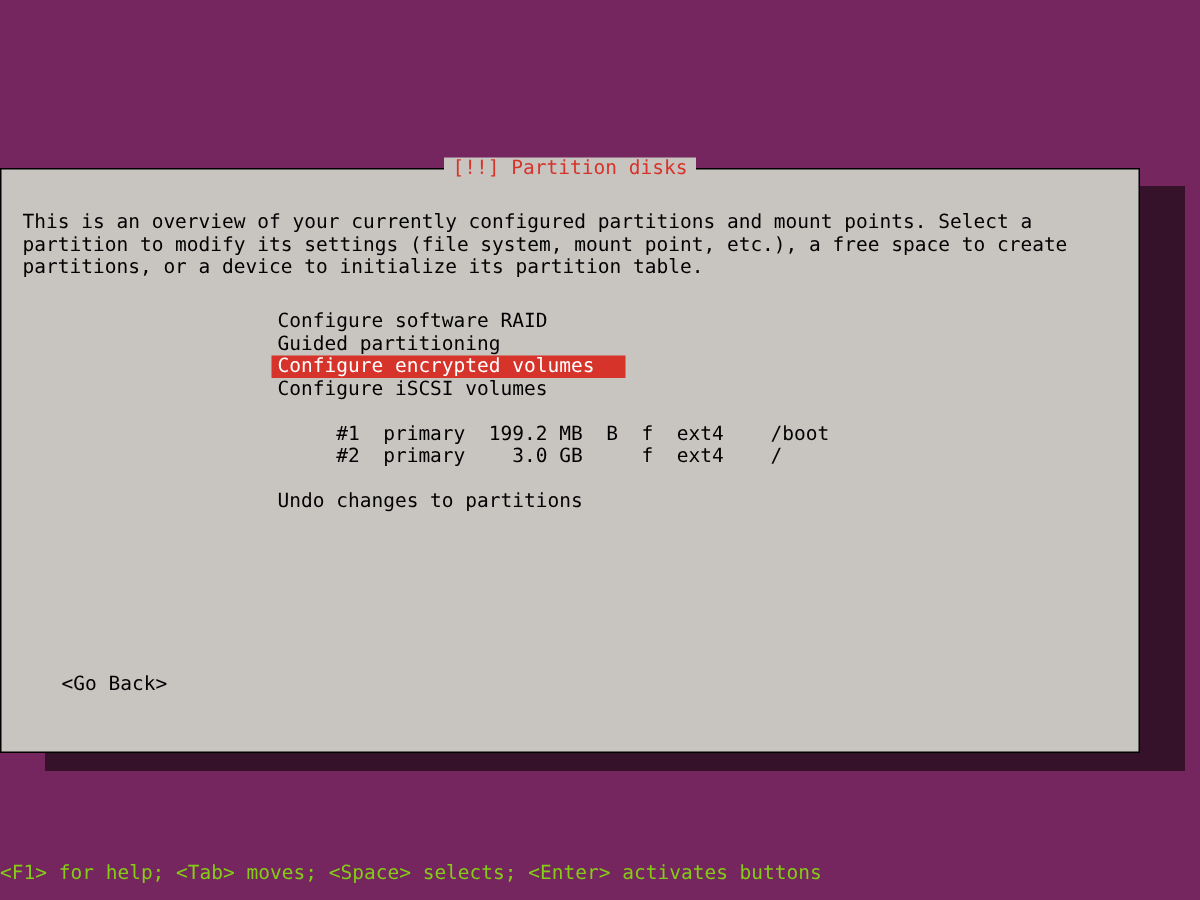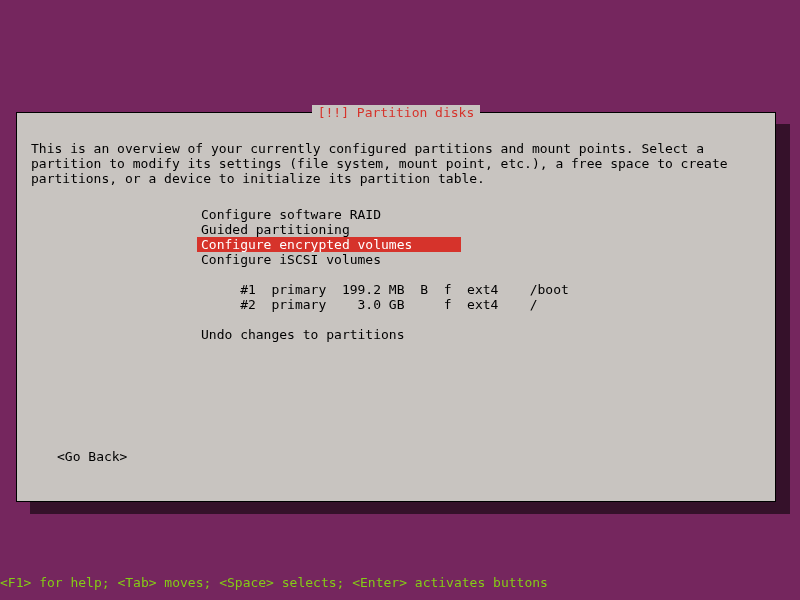--- a/index.html
+++ b/index.html
@@ -20,21 +20,21 @@
   .shadow {
     position: absolute;
     left: 30px;
     top: 124px;
     width: 760px;
     height: 390px;
     background: rgba(0,0,0,0.55);
   }
   .dialog {
     position: absolute;
-    left: 16px;
+    left: 0;
     top: 112px;
     width: 760px;
     height: 390px;
     background: #c8c4c0;
     border: 1px solid #000;
     box-sizing: border-box;
     color: #000;
   }
   .title-wrap {
     position: absolute;
@@ -68,21 +68,21 @@
     padding: 0 4px;
     white-space: pre;
     color: #000;
   }
   .menu-item.blank {
     height: 15px;
   }
   .menu-item.selected {
     background: #d6332b;
     color: #fff;
-    width: 264px;
+    width: 236px;
     box-sizing: border-box;
   }
   .goback {
     position: absolute;
     left: 40px;
     top: 336px;
     color: #000;
   }
   .footer {
     position: absolute;

